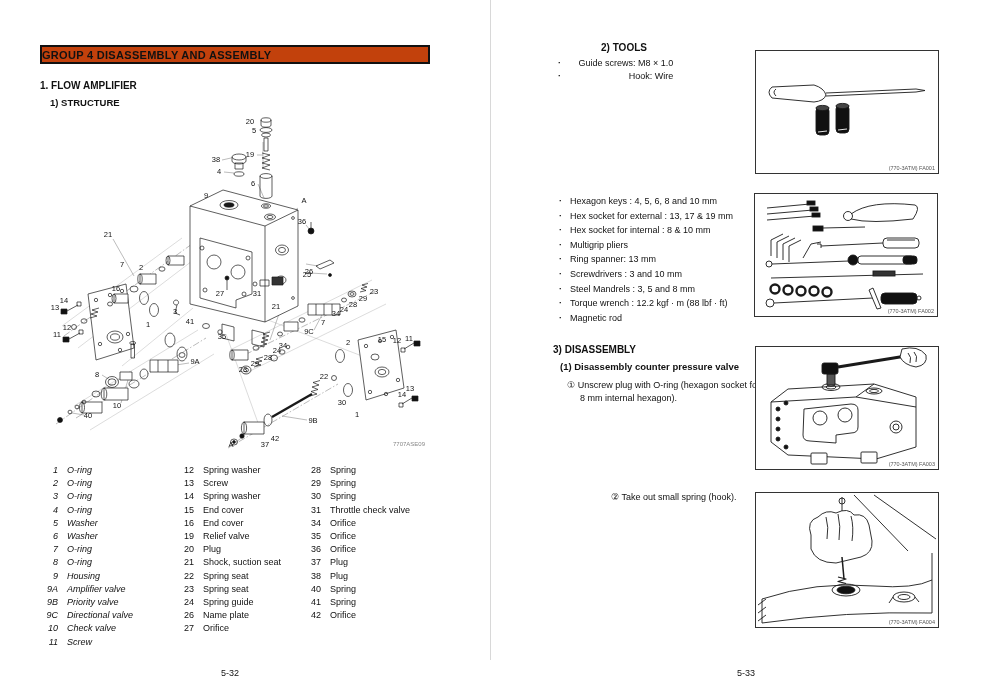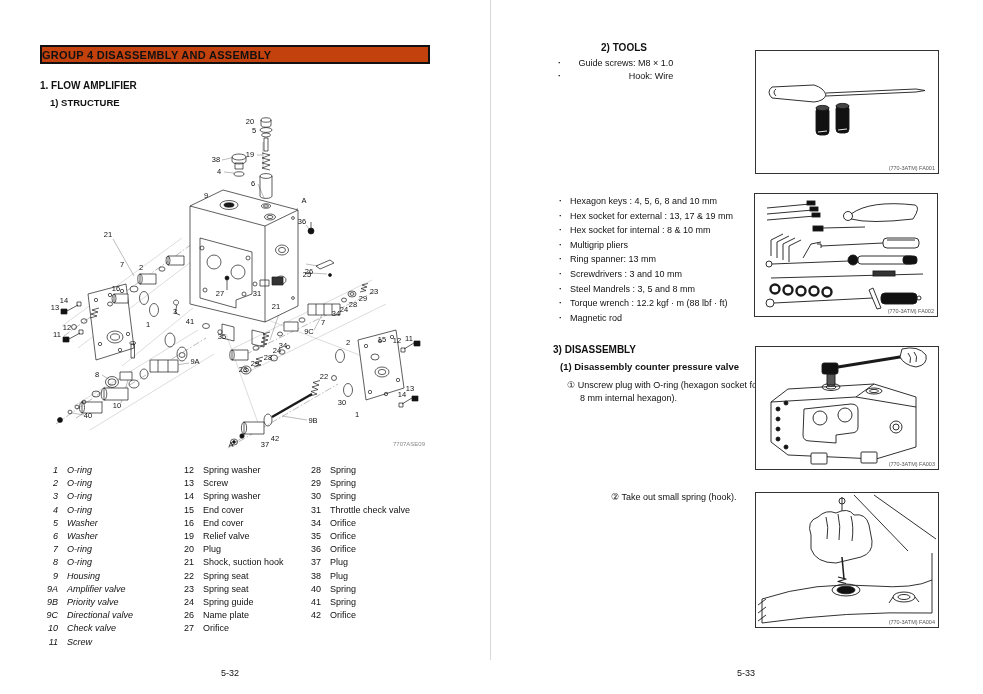--- a/index.html
+++ b/index.html
@@ -352,21 +352,21 @@
       <div class="part-row"><span class="pnum">11</span><span>Screw</span></div>
     </div>
   <div class="pcol pcol2">
       <div class="part-row"><span class="pnum">12</span><span>Spring washer</span></div>
       <div class="part-row"><span class="pnum">13</span><span>Screw</span></div>
       <div class="part-row"><span class="pnum">14</span><span>Spring washer</span></div>
       <div class="part-row"><span class="pnum">15</span><span>End cover</span></div>
       <div class="part-row"><span class="pnum">16</span><span>End cover</span></div>
       <div class="part-row"><span class="pnum">19</span><span>Relief valve</span></div>
       <div class="part-row"><span class="pnum">20</span><span>Plug</span></div>
-      <div class="part-row"><span class="pnum">21</span><span>Shock, suction hook</span></div>
+      <div class="part-row"><span class="pnum">21</span><span>Shock, suction seat</span></div>
       <div class="part-row"><span class="pnum">22</span><span>Spring seat</span></div>
       <div class="part-row"><span class="pnum">23</span><span>Spring seat</span></div>
       <div class="part-row"><span class="pnum">24</span><span>Spring guide</span></div>
       <div class="part-row"><span class="pnum">26</span><span>Name plate</span></div>
       <div class="part-row"><span class="pnum">27</span><span>Orifice</span></div>
     </div>
   <div class="pcol pcol3">
       <div class="part-row"><span class="pnum">28</span><span>Spring</span></div>
       <div class="part-row"><span class="pnum">29</span><span>Spring</span></div>
       <div class="part-row"><span class="pnum">30</span><span>Spring</span></div>

